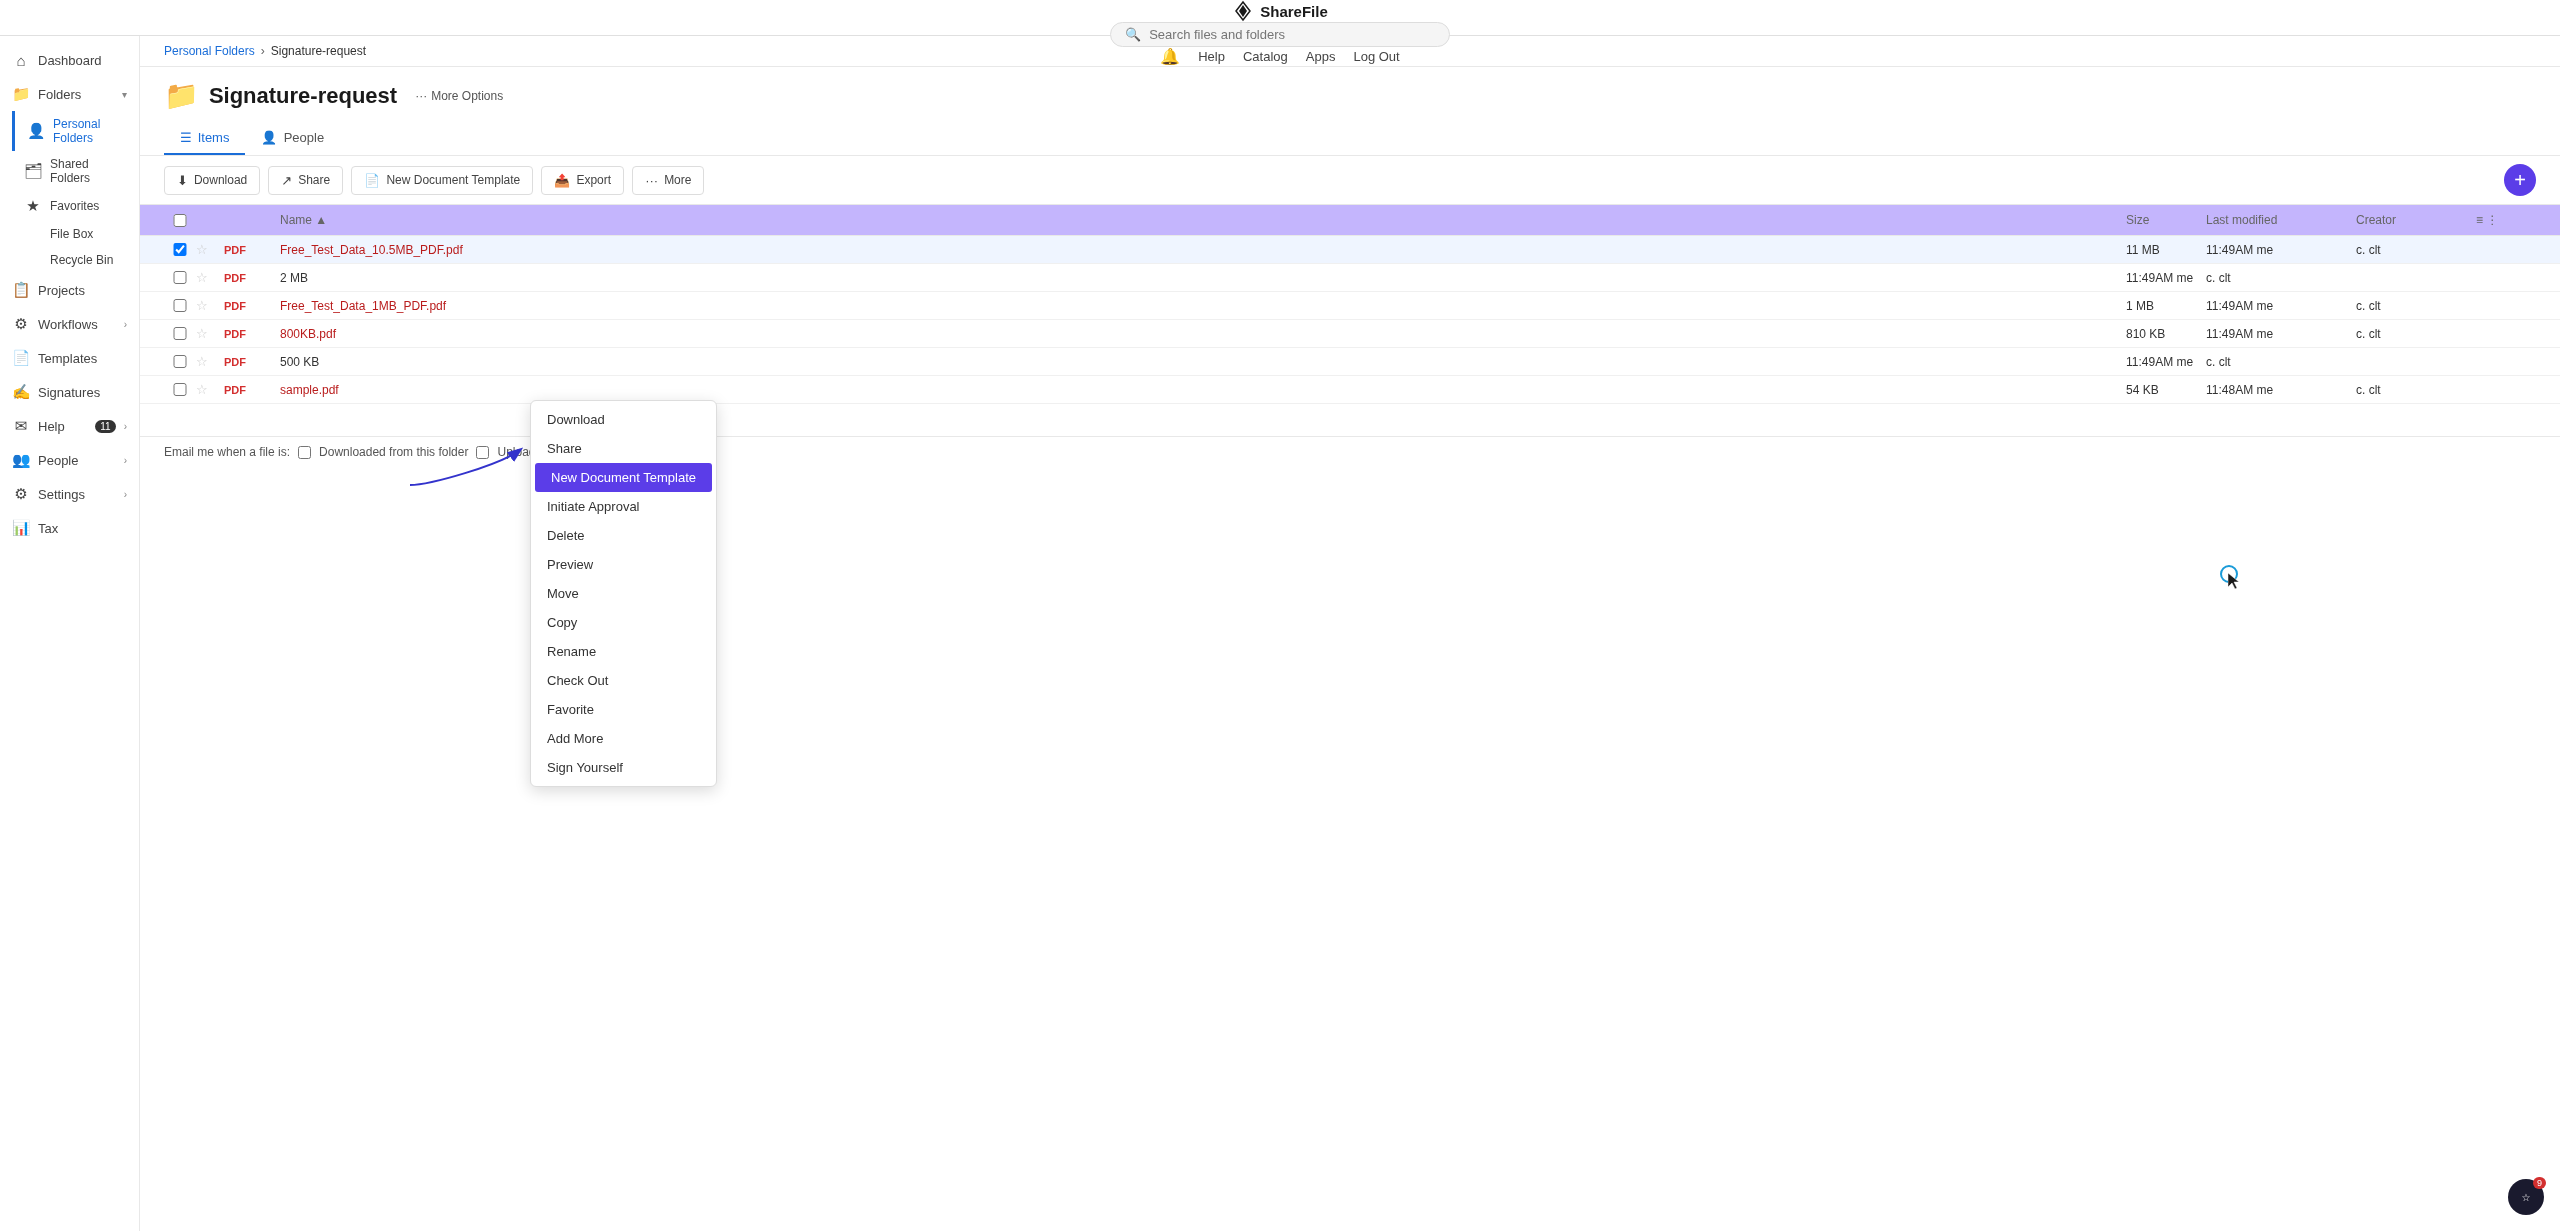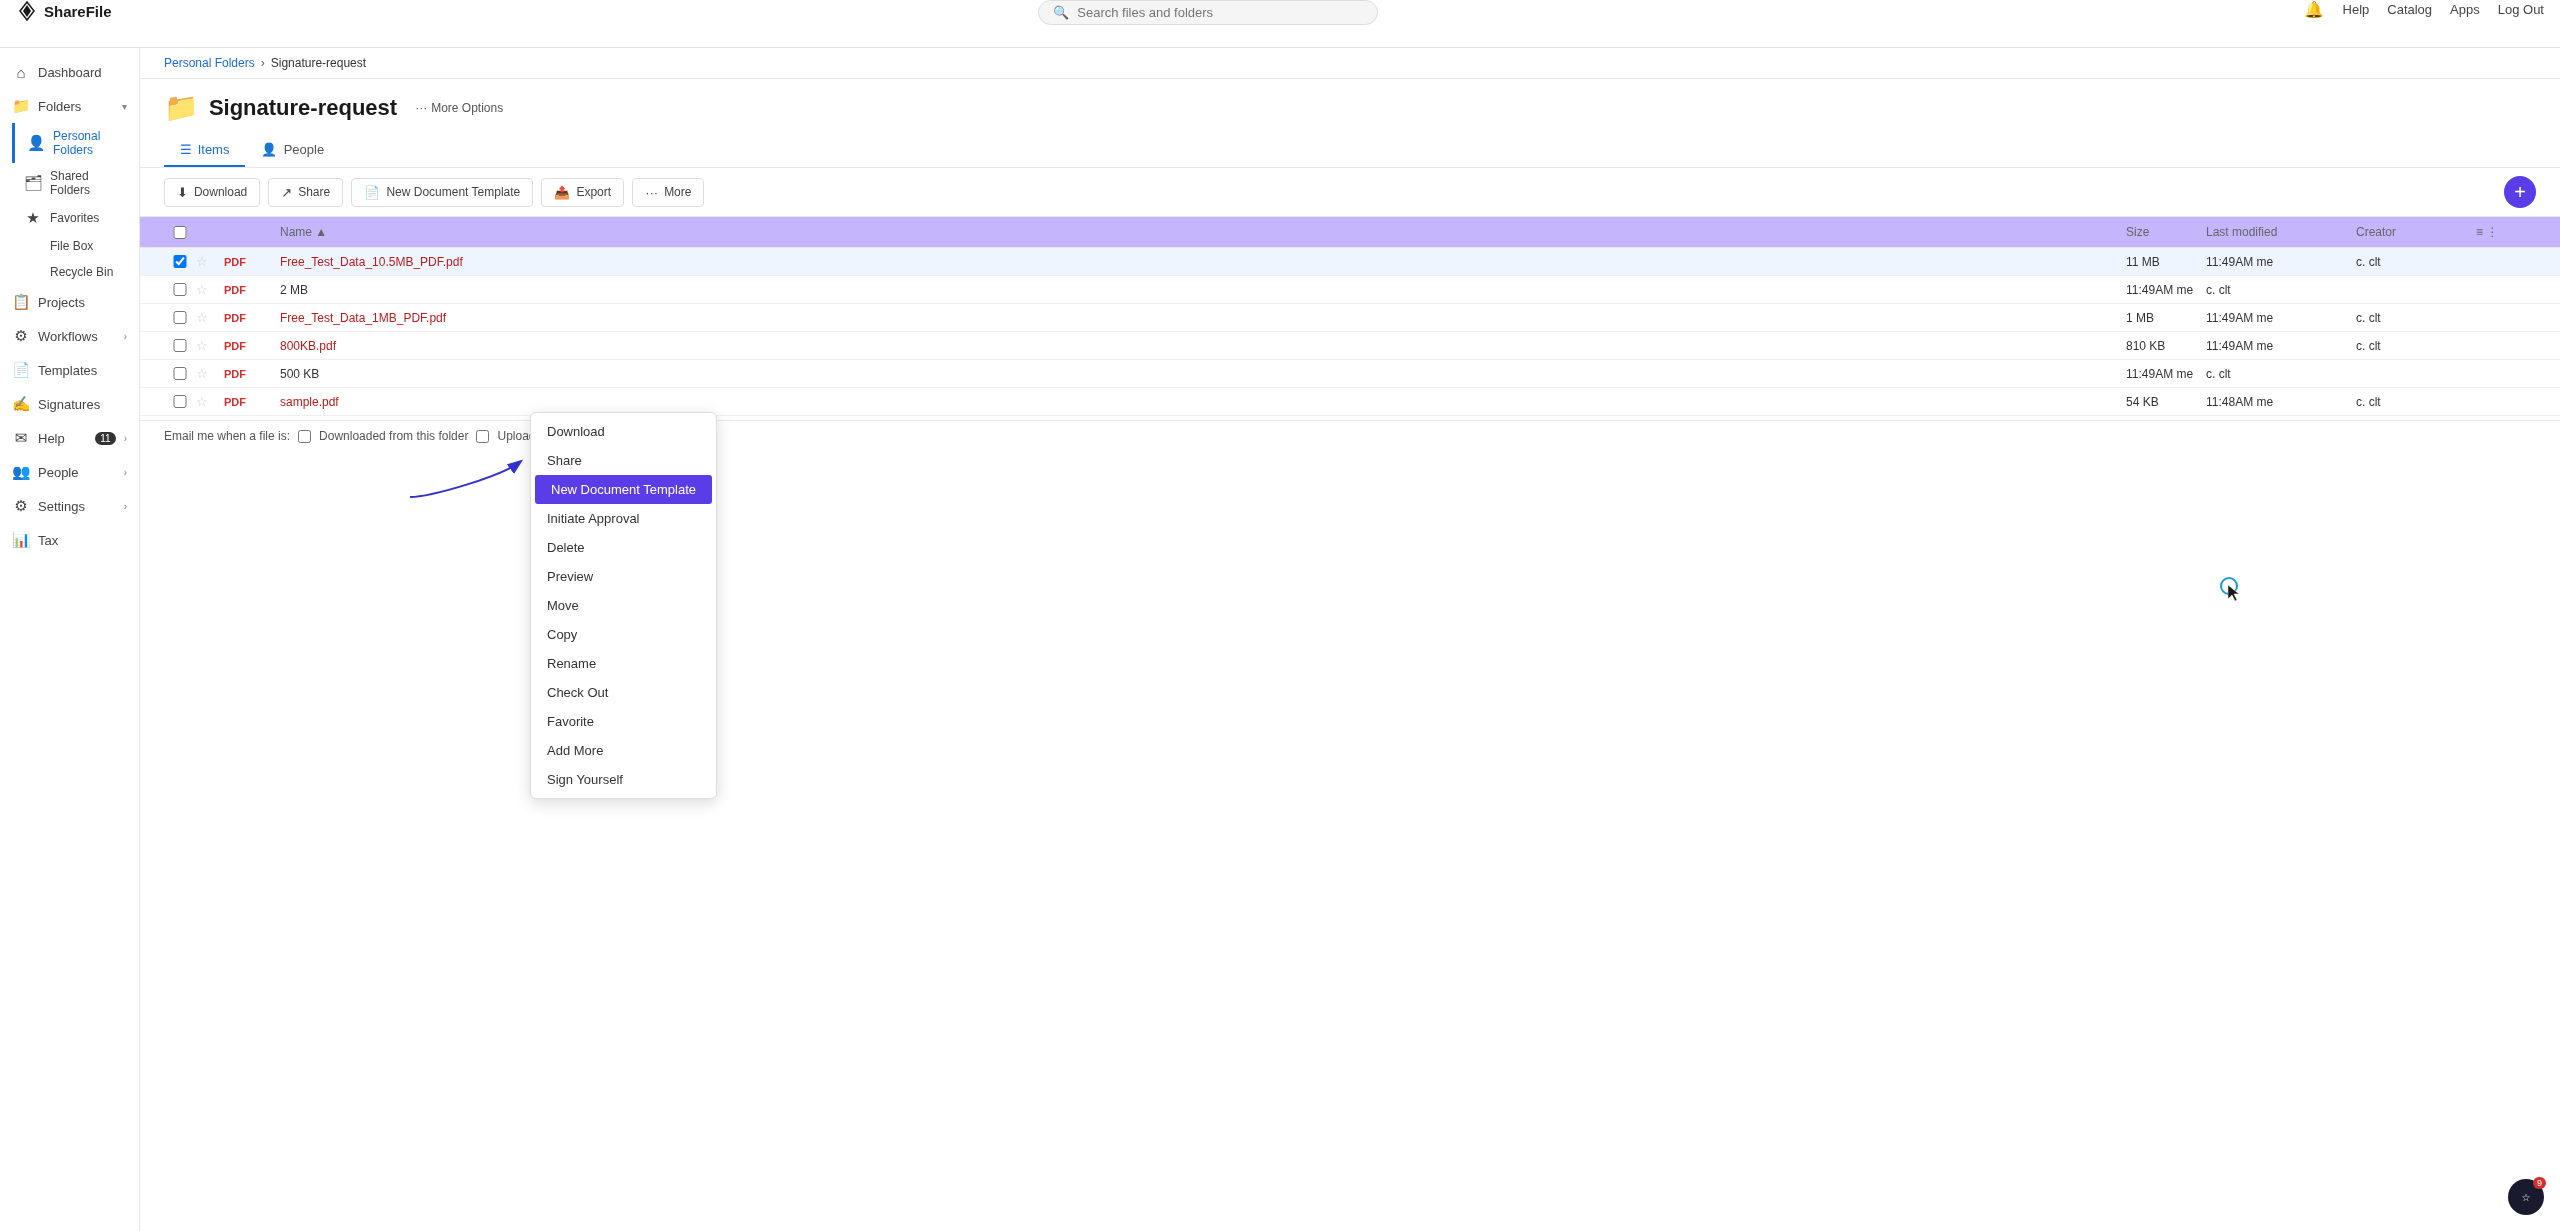--- a/index.html
+++ b/index.html
@@ -2,27 +2,28 @@
 <html><head>
   <meta charset="utf-8">
   <style>
     * { box-sizing: border-box; margin: 0; padding: 0; }
     body { font-family: -apple-system, BlinkMacSystemFont, 'Segoe UI', sans-serif; font-size: 13px; background: #f5f5f5; color: #333; height: 100vh; overflow: hidden; display: flex; flex-direction: column; }
 
     
     .top-nav {
       background: #fff;
       border-bottom: 1px solid #e0e0e0;
-      height: 48px;
-      display: flex;
-      align-items: flex-start;
+      height: 36px;
+      display: flex;
+      align-items: center;
       justify-content: space-between;
       padding: 0 16px;
       flex-shrink: 0;
       z-index: 100;
+      flex-direction: column;
     }
     .top-nav-logo {
       display: flex;
       align-items: center;
       gap: 6px;
       font-weight: 700;
       font-size: 15px;
       color: #1a1a1a;
     }
     .logo-icon {
@@ -556,21 +557,21 @@
         <span class="star-icon">☆</span>
         <span style="color:#d32f2f;font-weight:bold;font-size:11px;">PDF</span>
         <span></span>
         <span class="file-name">sample.pdf</span>
         <span>54 KB</span>
         <span>11:48AM me</span>
         <span>c. clt</span>
         <span></span>
       </div>
 
-      <div class="notification-bar" style="margin-top: 4px;">
+      <div class="notification-bar" style="margin-top: 32px;">
         <span>Email me when a file is:</span>
         <input type="checkbox" style="">
         <span>Downloaded from this folder</span>
         <input type="checkbox" style="">
         <span>Uploaded to this folder</span>
       </div>
 
       <div class="context-menu" style="top: 195px; left: 390px;">
         <div class="context-menu-item">Download</div>
         <div class="context-menu-item">Share</div>

